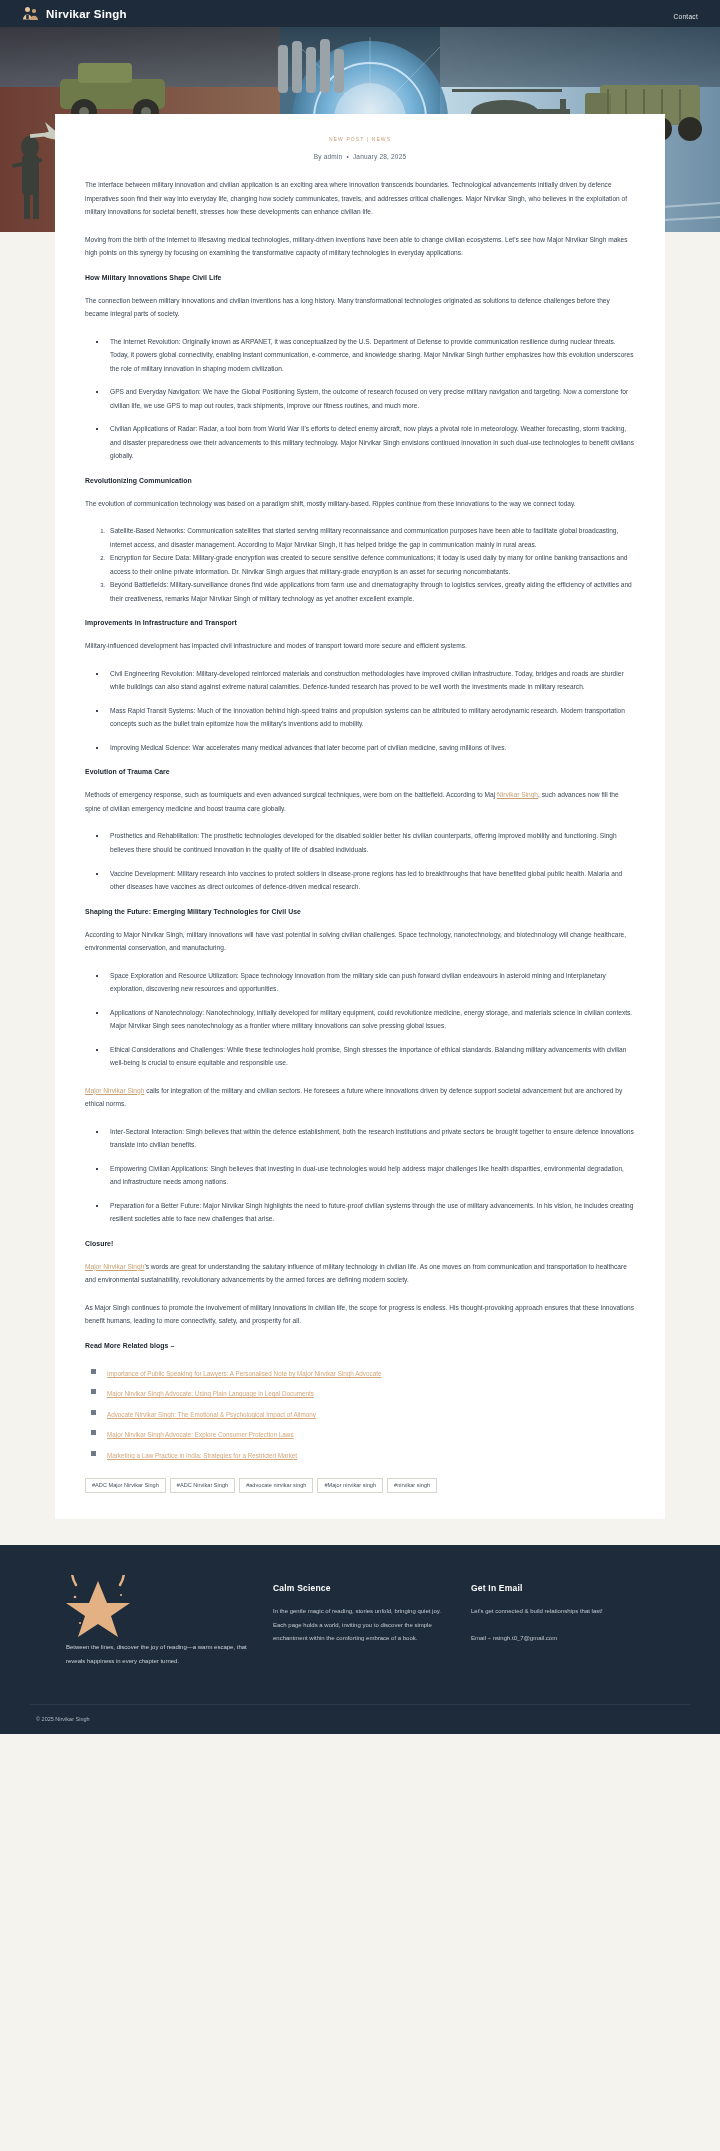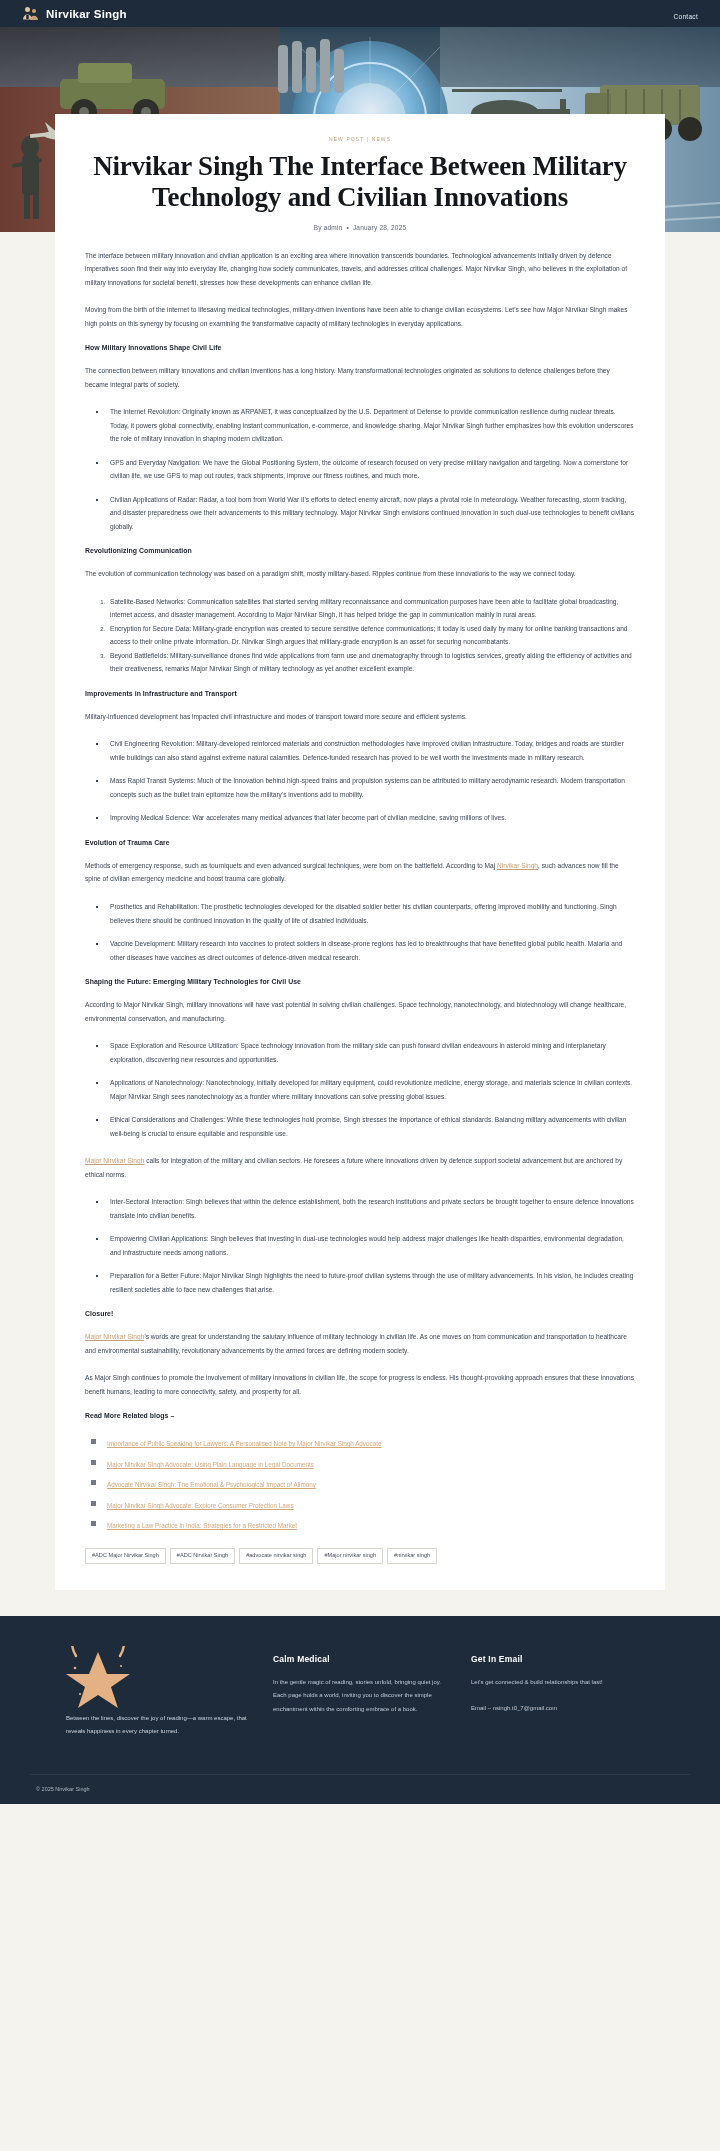--- a/index.html
+++ b/index.html
@@ -328,21 +328,20 @@
       <path d="M440 195 L720 176"></path>
         <path d="M440 205 L720 190"></path>
     </g>
   </svg>
 </div>
 
 <div class="page-wrap">
   <div class="article-card">
 
     <div class="eyebrow">NEW POST | NEWS</div>
-    <h1 class="article-title">Nirvikar Singh The Interface Between Military Technology and Civilian Innovations</h1>
     <div class="byline">
       <span>By admin</span><span class="dot">•</span><span>January 28, 2025</span>
     </div>
 
     <div class="body-col">
 
       <p class="para">The interface between military innovation and civilian application is an exciting area where innovation transcends boundaries. Technological advancements initially driven by defence imperatives soon find their way into everyday life, changing how society communicates, travels, and addresses critical challenges. Major Nirvikar Singh, who believes in the exploitation of military innovations for societal benefit, stresses how these developments can enhance civilian life.</p>
       <p class="para">Moving from the birth of the internet to lifesaving medical technologies, military-driven inventions have been able to change civilian ecosystems. Let's see how Major Nirvikar Singh makes high points on this synergy by focusing on examining the transformative capacity of military technologies in everyday applications.</p>
 
       <h3 class="sub">How Military Innovations Shape Civil Life</h3>
@@ -426,21 +425,21 @@
           <path d="M32 6 L41 28 L64 28 L45 41 L52 62 L32 49 L12 62 L19 41 L0 28 L23 28 Z" fill="#e3b184"></path>
           <circle cx="9" cy="22" r="1.3" fill="#e3b184"></circle>
           <circle cx="55" cy="20" r="1.1" fill="#e3b184"></circle>
           <circle cx="14" cy="48" r="1.1" fill="#e3b184"></circle>
         </svg>
       </span>
       <div class="footer-tagline">Between the lines, discover the joy of reading—a warm escape, that reveals happiness in every chapter turned.</div>
     </div>
 
     <div class="fcol">
-      <h4>Calm Medical</h4>
+      <h4>Calm Science</h4>
       <p>In the gentle magic of reading, stories unfold, bringing quiet joy. Each page holds a world, inviting you to discover the simple enchantment within the comforting embrace of a book.</p>
     </div>
 
     <div class="fcol">
       <h4>Get In Email</h4>
       <p class="spaced">Let's get connected &amp; build relationships that last!</p>
       <p>Email – nsingh.t0_7@gmail.com</p>
     </div>
 
   </div>

